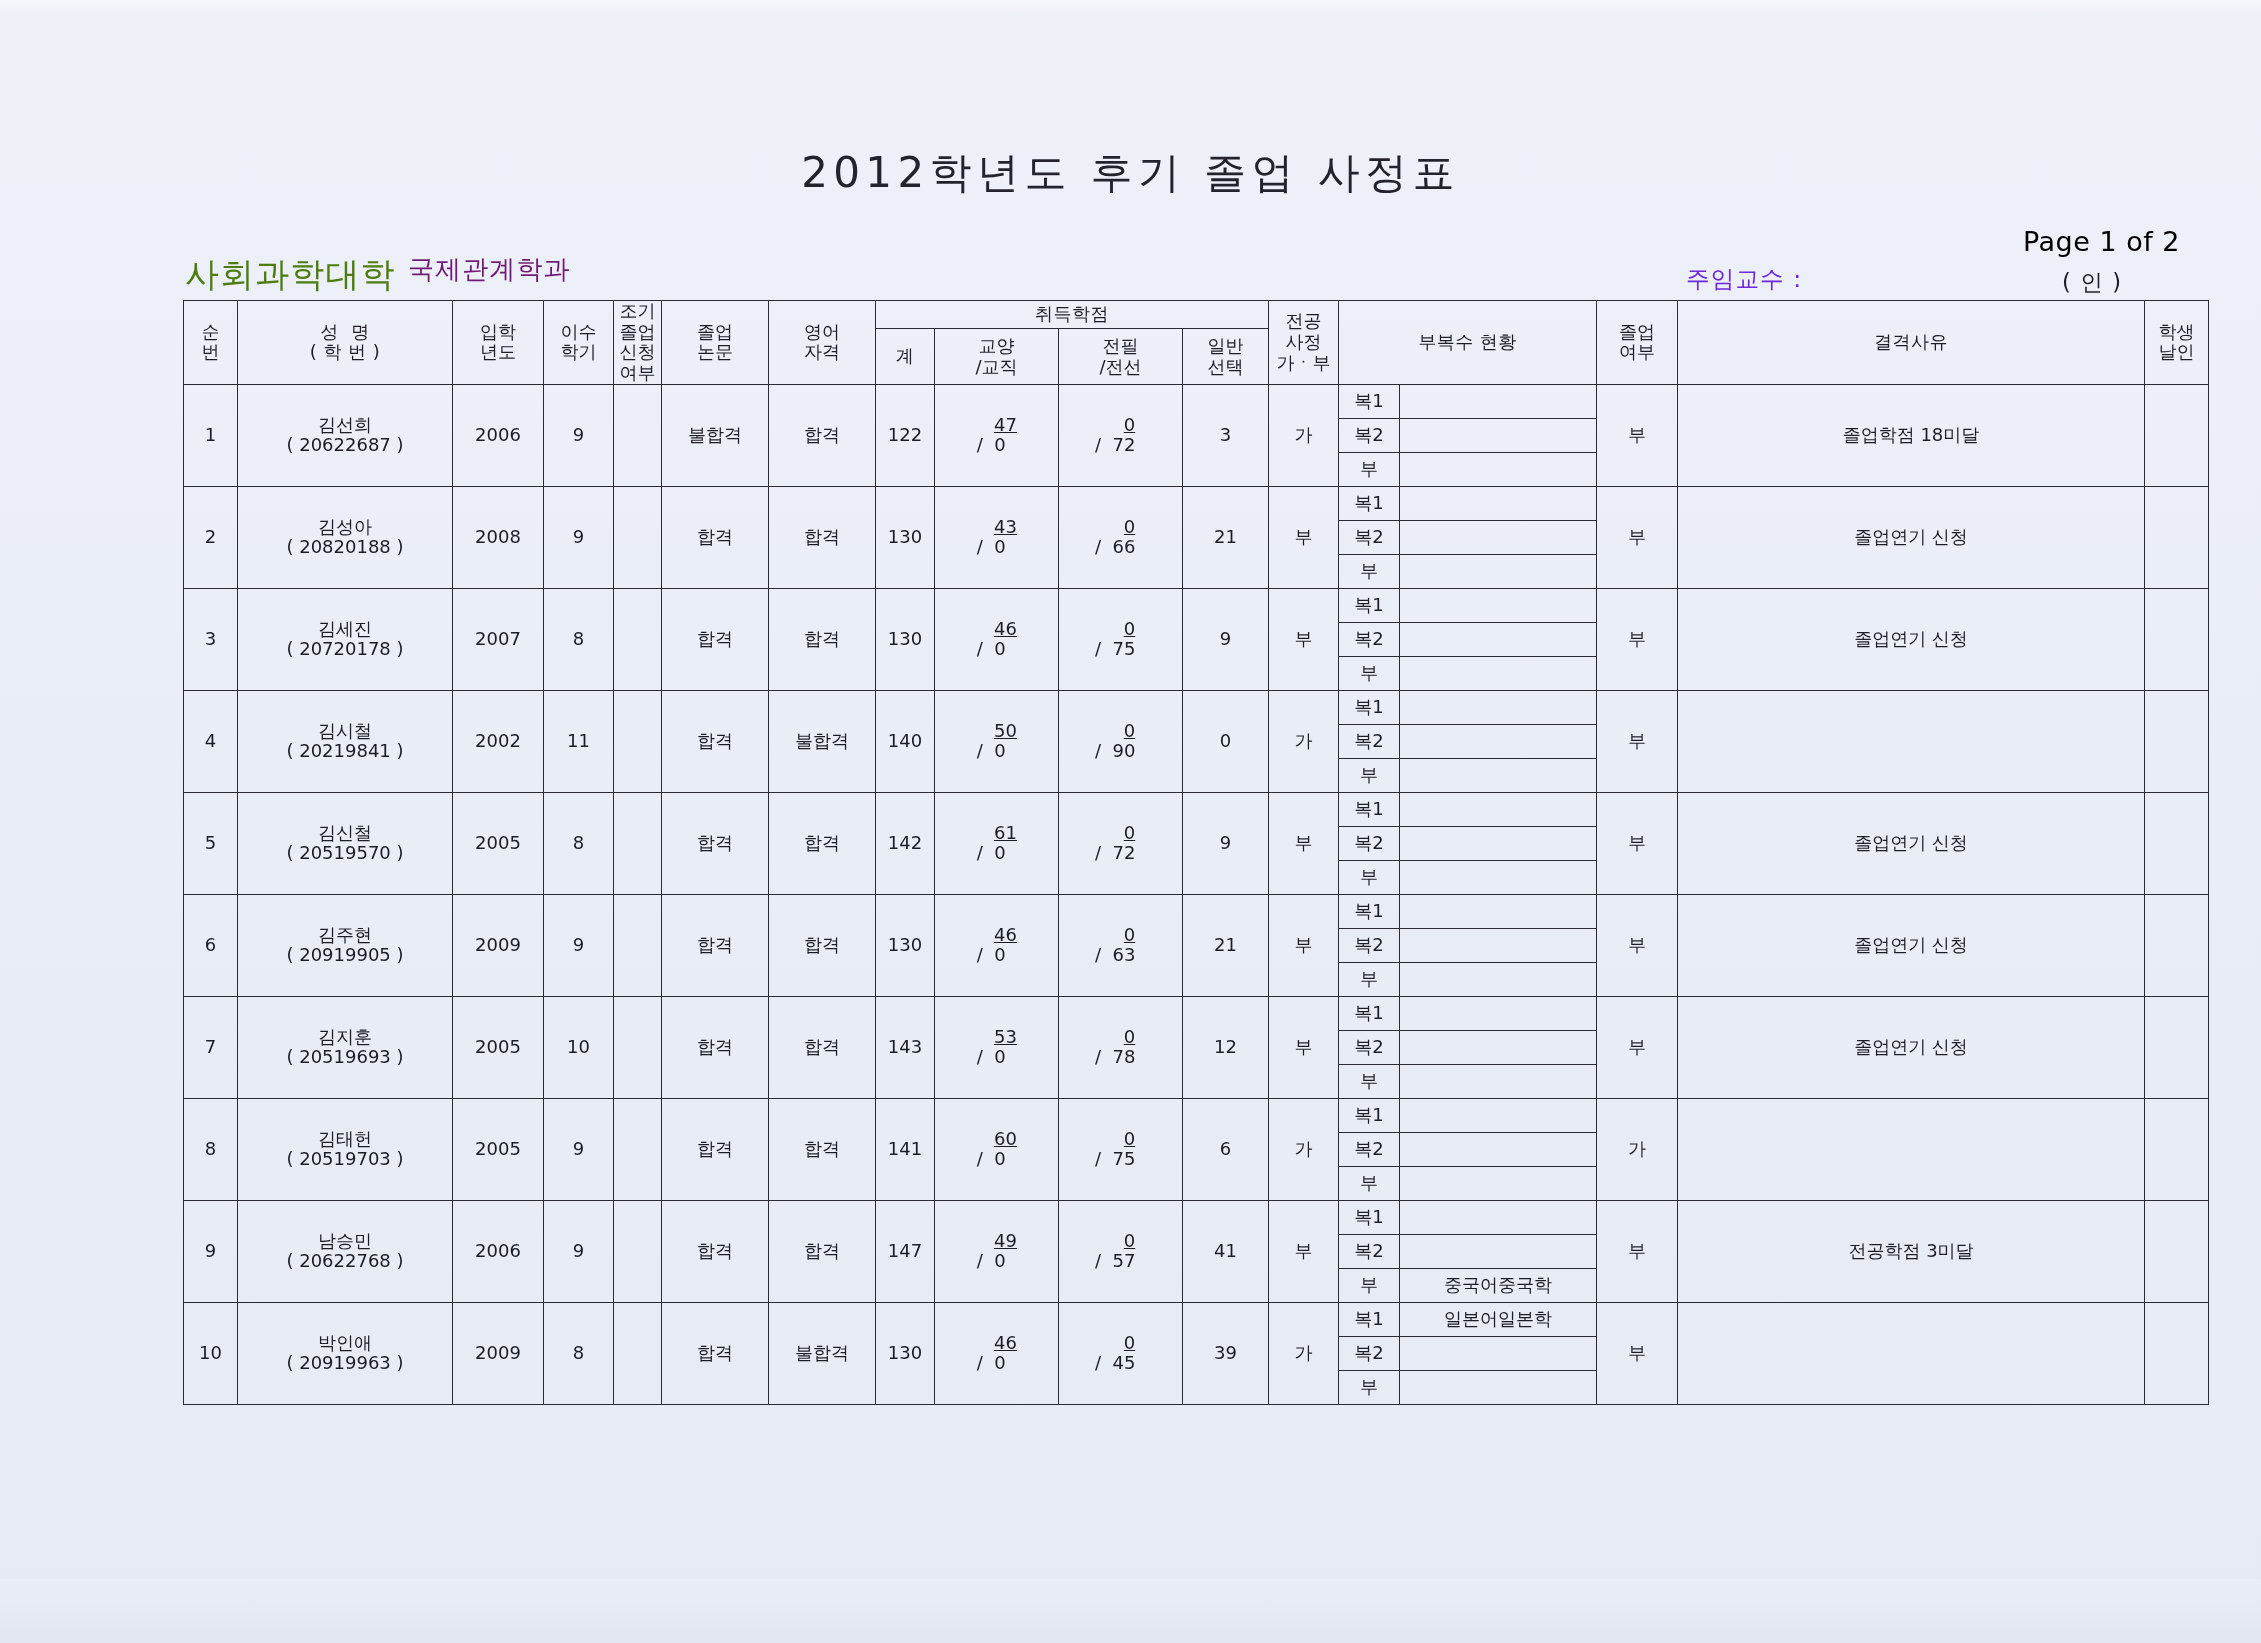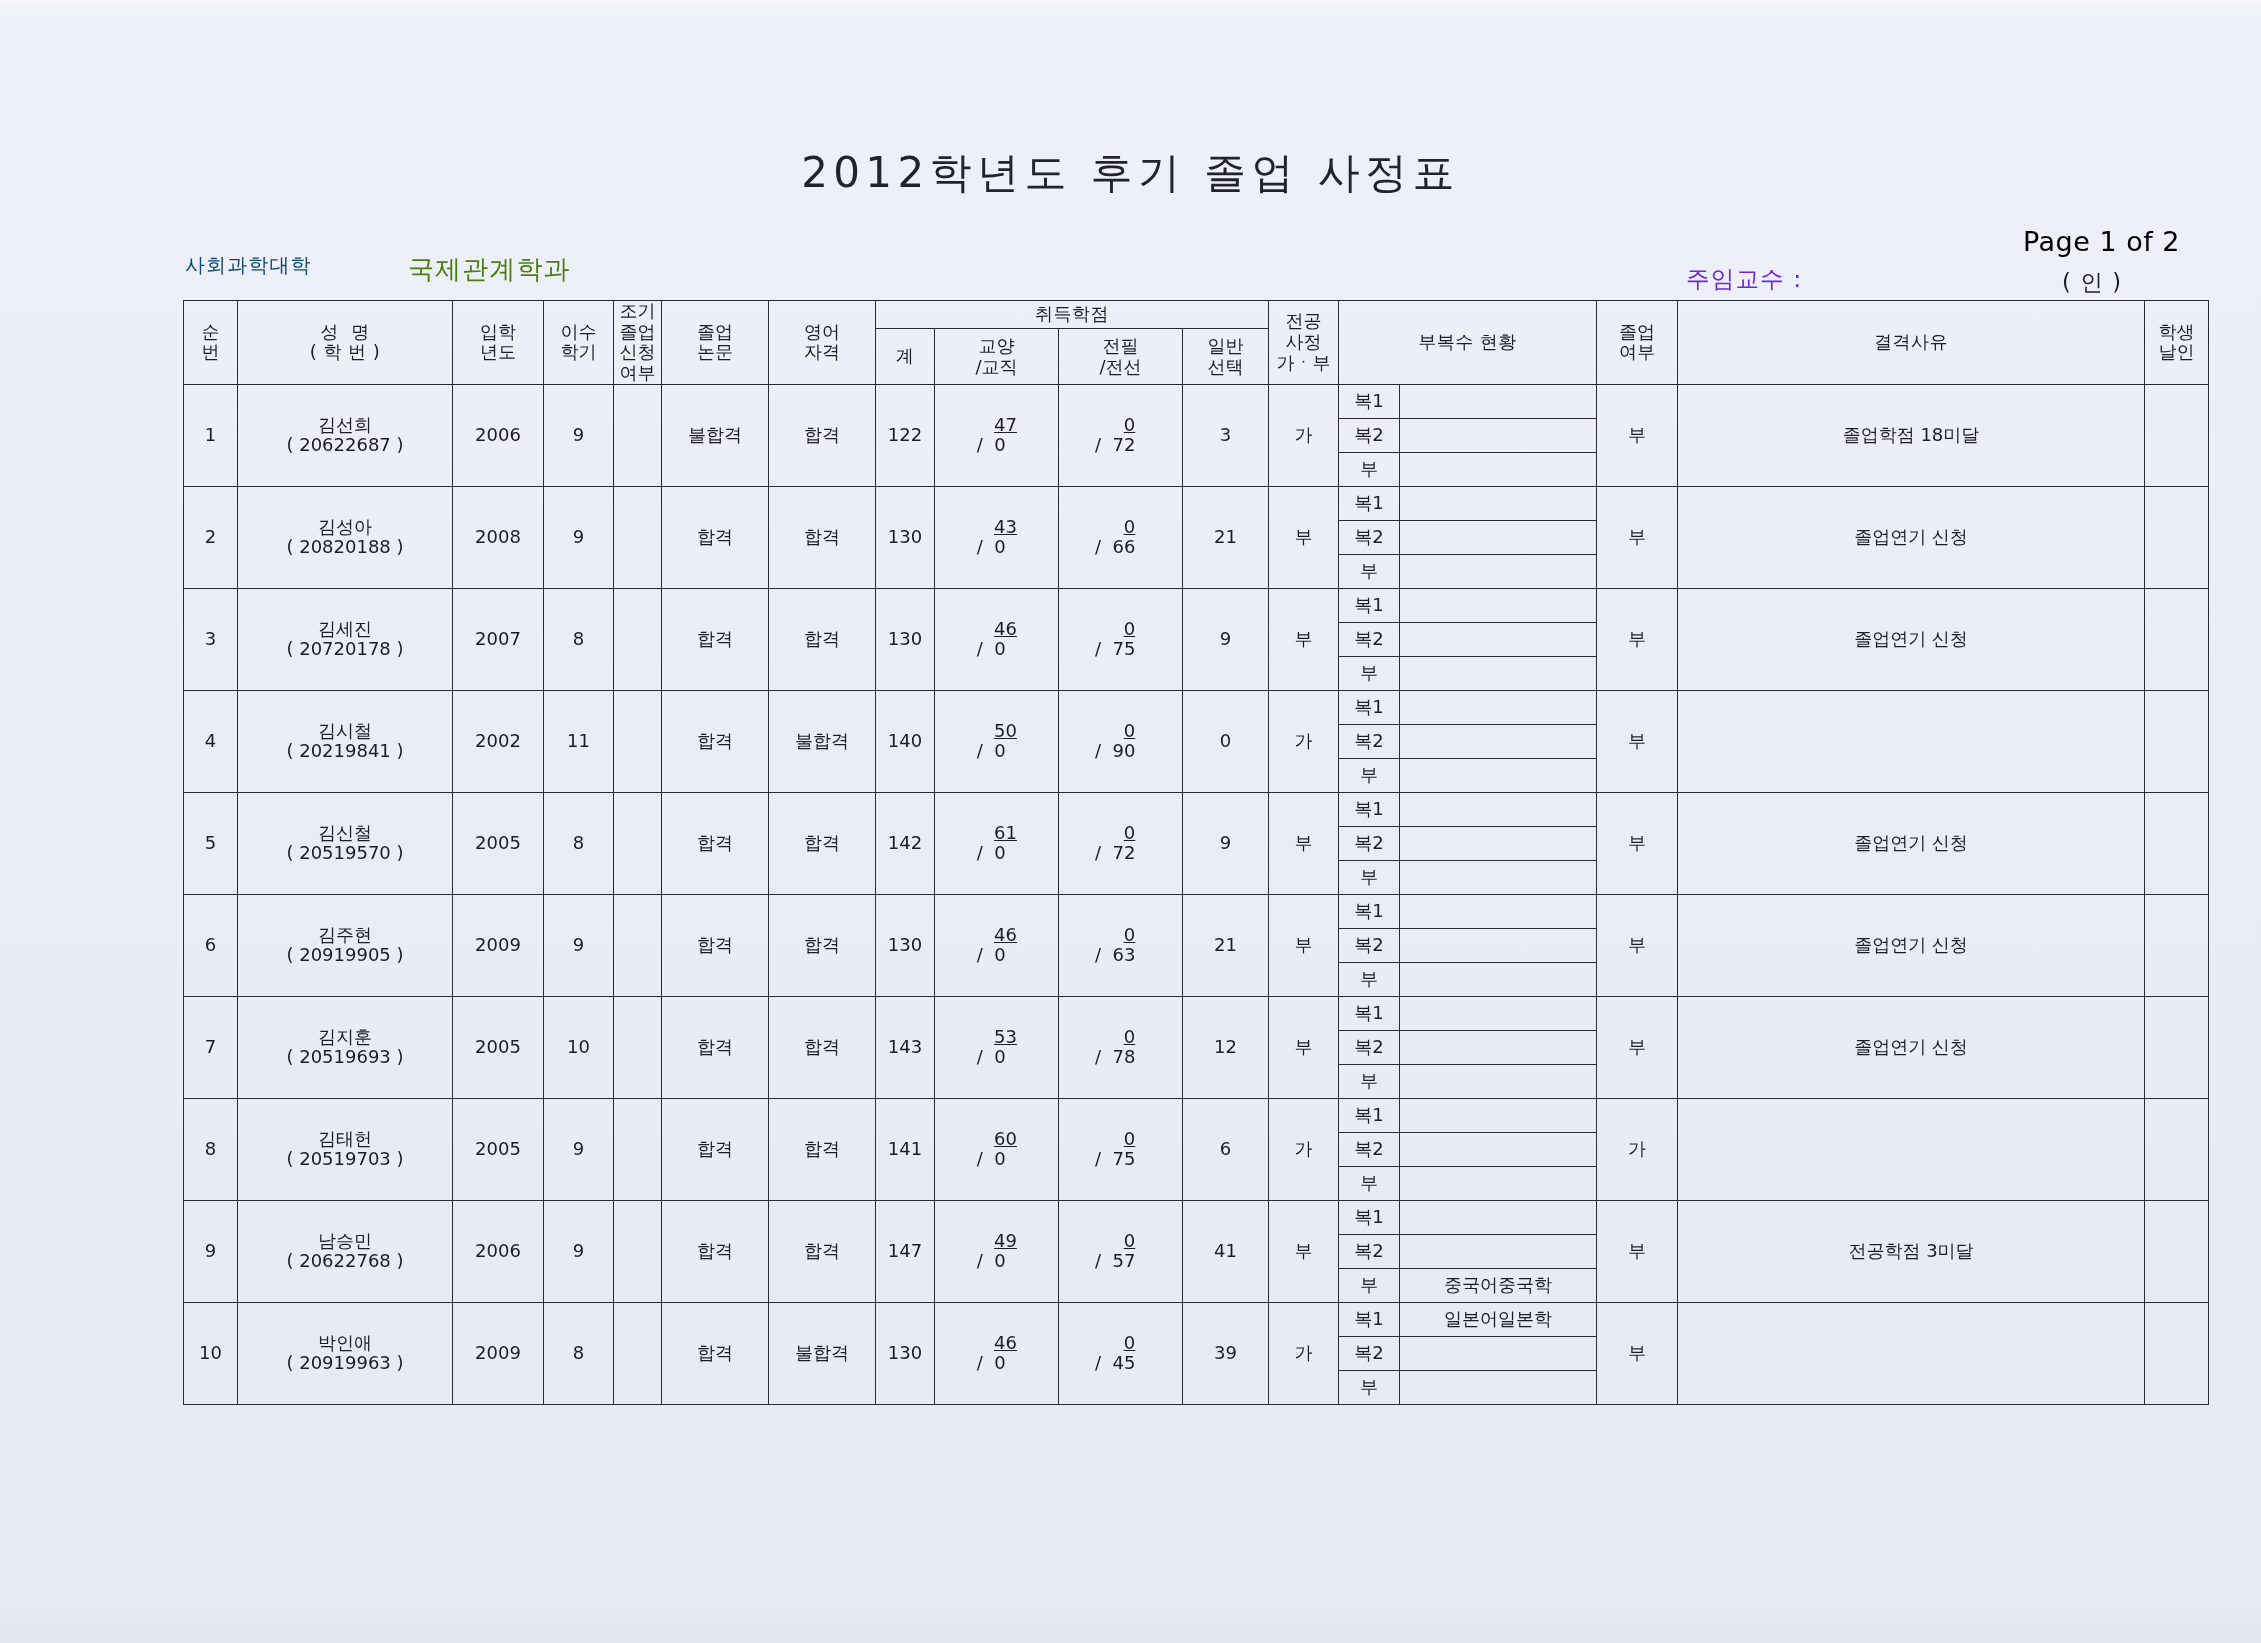--- a/index.html
+++ b/index.html
@@ -36,25 +36,25 @@
     font-weight:400;
     color:#23232e;
   }
   .page-of{
     position:absolute;top:226px;right:81px;
     font-size:27px;color:#000000;
     letter-spacing:0.5px;
   }
   .college{
     position:absolute;top:252px;left:185px;
-    font-size:20px;color:#0c4a6e;letter-spacing:1.1px;
+    font-size:34px;color:#4d7c0f;letter-spacing:1.1px;
   }
   .dept{
     position:absolute;top:252px;left:408px;
-    font-size:26px;color:#4d7c0f;letter-spacing:1.1px;
+    font-size:26px;color:#701a75;letter-spacing:1.1px;
   }
   .prof{
     position:absolute;top:263px;left:1686px;
     font-size:23.6px;color:#6d28d9;letter-spacing:1.1px;
   }
   .seal{
     position:absolute;top:267px;left:2062px;
     font-size:22.6px;color:#1c1c27;letter-spacing:1.1px;
   }
 

